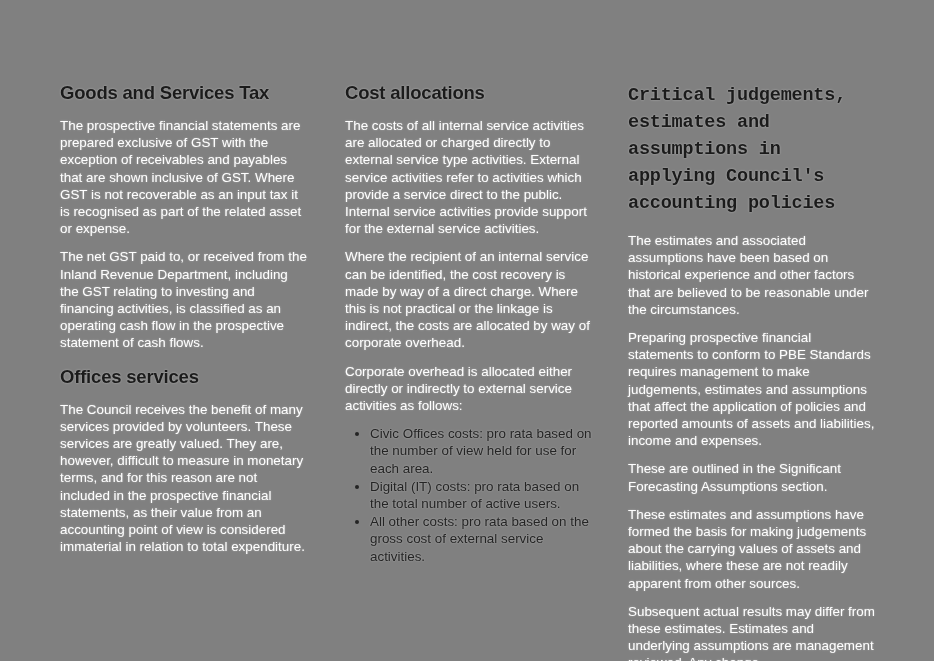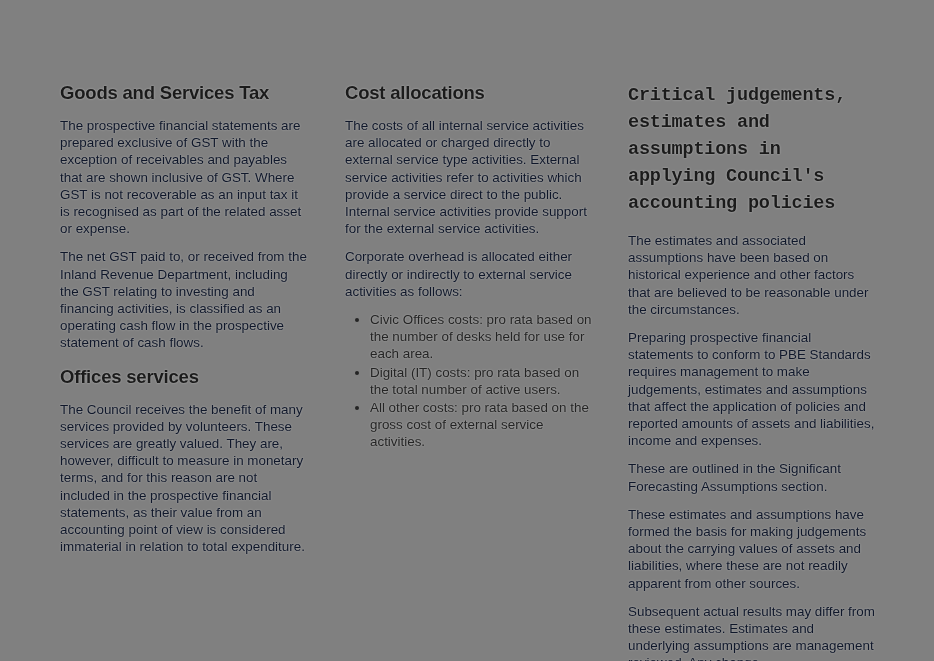--- a/index.html
+++ b/index.html
@@ -41,21 +41,21 @@
     line-height: 27px;
     margin-bottom: 15px;
     font-family: Liberation Mono, monospace;
   }
   h2.mid {
     margin-top: 14px;
   }
   p {
     font-size: 13.4px;
     line-height: 17.2px;
-    color: #0f172a;
+    color: #ffffff;
     margin: 0 0 11px 0;
     text-shadow: 0 0 2px rgba(255,255,255,0.40);
   }
   ul.bullets {
     margin: 2px 0 0 0;
     padding: 0 0 0 25px;
     list-style: disc outside;
   }
   ul.bullets li {
     font-size: 13.4px;
@@ -74,23 +74,24 @@
     <h2>Goods and Services Tax</h2>
     <p>The prospective financial statements are prepared exclusive of GST with the exception of receivables and payables that are shown inclusive of GST. Where GST is not recoverable as an input tax it is recognised as part of the related asset or expense.</p>
     <p>The net GST paid to, or received from the Inland Revenue Department, including the GST relating to investing and financing activities, is classified as an operating cash flow in the prospective statement of cash flows.</p>
     <h2 class="mid">Offices services</h2>
     <p>The Council receives the benefit of many services provided by volunteers. These services are greatly valued. They are, however, difficult to measure in monetary terms, and for this reason are not included in the prospective financial statements, as their value from an accounting point of view is considered immaterial in relation to total expenditure.</p>
   </div>
 
   <div class="col col-2">
     <h2>Cost allocations</h2>
     <p>The costs of all internal service activities are allocated or charged directly to external service type activities. External service activities refer to activities which provide a service direct to the public. Internal service activities provide support for the external service activities.</p>
+    <p>Where the recipient of an internal service can be identified, the cost recovery is made by way of a direct charge. Where this is not practical or the linkage is indirect, the costs are allocated by way of corporate overhead.</p>
     <p>Corporate overhead is allocated either directly or indirectly to external service activities as follows:</p>
     <ul class="bullets">
-      <li>Civic Offices costs: pro rata based on the number of desks held for use for each area.</li>
+      <li>Civic Offices costs: pro rata based on the number of view held for use for each area.</li>
       <li>Digital (IT) costs: pro rata based on the total number of active users.</li>
       <li>All other costs: pro rata based on the gross cost of external service activities.</li>
     </ul>
   </div>
 
   <div class="col col-3">
     <h2 class="multiline">Critical judgements, estimates and assumptions in applying Council's accounting policies</h2>
     <p>The estimates and associated assumptions have been based on historical experience and other factors that are believed to be reasonable under the circumstances.</p>
     <p>Preparing prospective financial statements to conform to PBE Standards requires management to make judgements, estimates and assumptions that affect the application of policies and reported amounts of assets and liabilities, income and expenses.</p>
     <p>These are outlined in the Significant Forecasting Assumptions section.</p>

